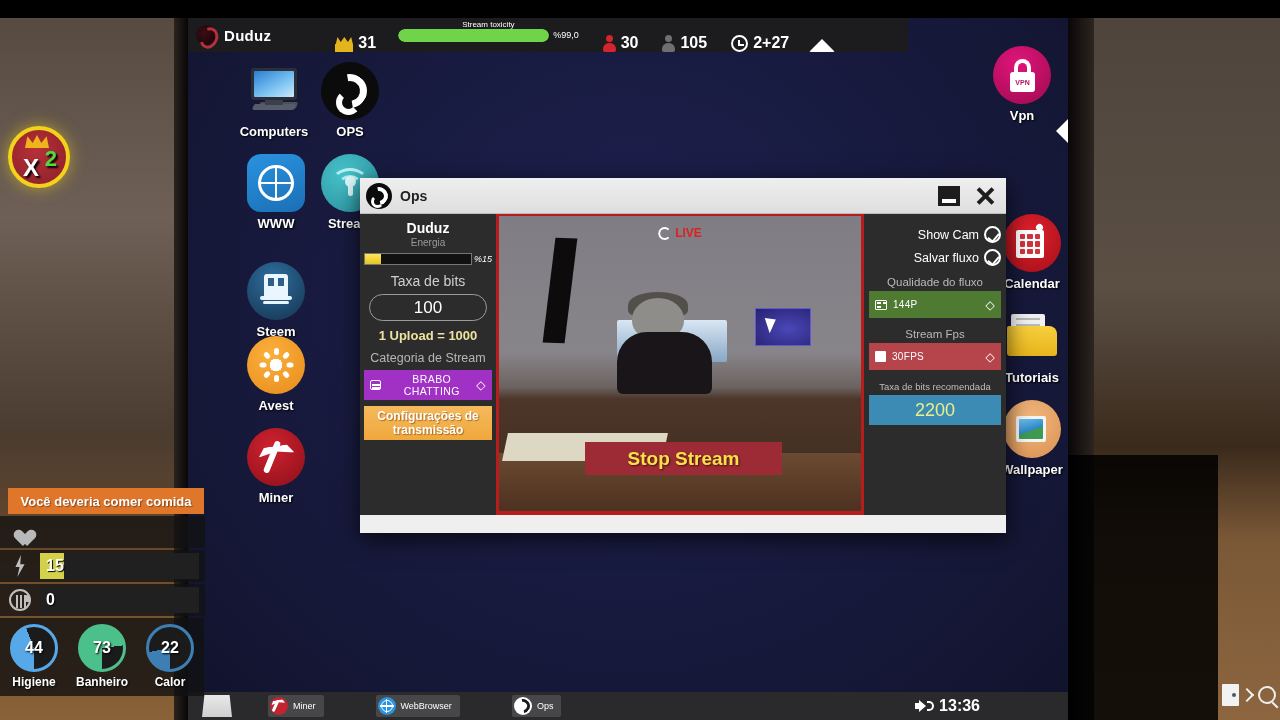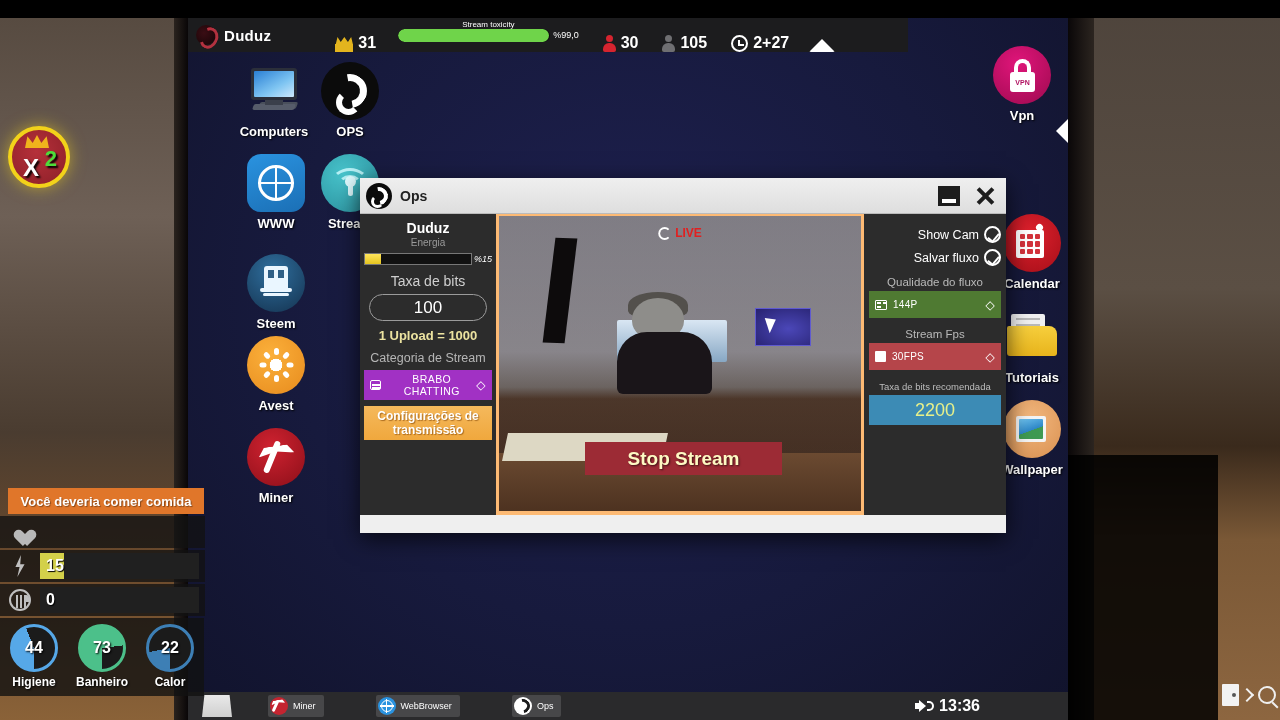--- a/index.html
+++ b/index.html
@@ -253,21 +253,21 @@
   .cat-ic:after{ content:""; position:absolute; left:1px; top:3px; width:8px; height:1.5px; background:#fff; box-shadow:0 3px 0 #fff; }
   .dia { margin-left:auto; color:#fff; font-size:12px; }
   #cfg-btn {
     margin:6px auto 0; width:128px; min-height:34px; background:linear-gradient(180deg,#f5b95c,#f0a83d);
     color:#fff; font-size:12px; font-weight:bold; line-height:14px; padding:3px 2px;
     display:flex; align-items:center; justify-content:center; text-align:center;
     text-shadow: 1px 1px 1px rgba(120,60,0,.6);
   }
 
   
-  #ops-video { width: 368px; position:relative; background:#fdba74; }
+  #ops-video { width: 368px; position:relative; background:#b91c1c; }
   #video-frame {
     position:absolute; left:3px; top:2px; right:3px; bottom:4px;
     background:
       linear-gradient(180deg, rgba(20,18,26,.35), rgba(20,18,26,.35)),
       linear-gradient(180deg,#b9b6bd 0%, #c6c2c6 46%, #9a8f86 58%, #6a4a32 62%, #53351f 100%);
     overflow:hidden;
   }
   #live-badge {
     position:absolute; top:10px; left:50%; transform:translateX(-50%);
     display:flex; align-items:center; gap:4px;
@@ -316,21 +316,21 @@
   .q-ic:before{ content:""; position:absolute; inset:0; border:1.5px solid #fff; border-radius:1px; }
   .q-ic:after{ content:""; position:absolute; left:2px; top:2px; width:4px; height:2px; background:#fff; box-shadow:0 4px 0 #fff, 6px 0 0 #fff; }
   .f-ic { width:11px; height:11px; background:#fff; margin-right:6px; border-radius:1px; }
   #recbit-lbl { font-size:9.5px; color:#bdbdbd; text-align:center; margin-top:11px; }
   #recbit-box {
     margin-top:3px; height:30px; background:#3c8bb5; display:flex; align-items:center; justify-content:center;
     color:#e7f08a; font-size:18px;
   }
   #stop-stream {
     position:absolute; left:225px; top:264px; width:197px; height:33px;
-    background:#9c2b35; color:#fef9c3; font-size:19px; font-weight:bold;
+    background:#9c2b35; color:#fde047; font-size:19px; font-weight:bold;
     display:flex; align-items:center; justify-content:center;
     text-shadow: 1px 1px 2px rgba(0,0,0,.6);
   }
   #ops-status {
     position:absolute; left:0; right:0; top:337px; height:16px;
     display:flex; align-items:center; font-size:11px; color:#e8e8e8;
   }
   #drop-swatch { width:16px; height:16px; background:#e1202c; margin-left:68px; }
   #drops-text { margin-left:6px; }
   #title-text { margin-left:80px; }
@@ -495,21 +495,21 @@
   <div class="dicon" style="left:116px;top:136px;">
     <div class="glyph">
       <div class="circ wifi-c"></div>
       <div class="wifi-arc" style="left:10px;top:14px;width:38px;height:30px;"></div>
       <div class="wifi-arc" style="left:17px;top:21px;width:24px;height:20px;"></div>
       <div class="wifi-dot"></div>
     </div>
     <div class="lbl">Stream</div>
   </div>
 
-  <div class="dicon" style="left:42px;top:236px;">
+  <div class="dicon" style="left:42px;top:244px;">
     <div class="glyph">
       <div class="circ steem-c"></div>
       <div class="train"></div>
         <div class="train-base"></div>
         <div class="train-base2"></div>
     </div>
     <div class="lbl">Steem</div>
   </div>
 
   <div class="dicon" style="left:42px;top:318px;">

